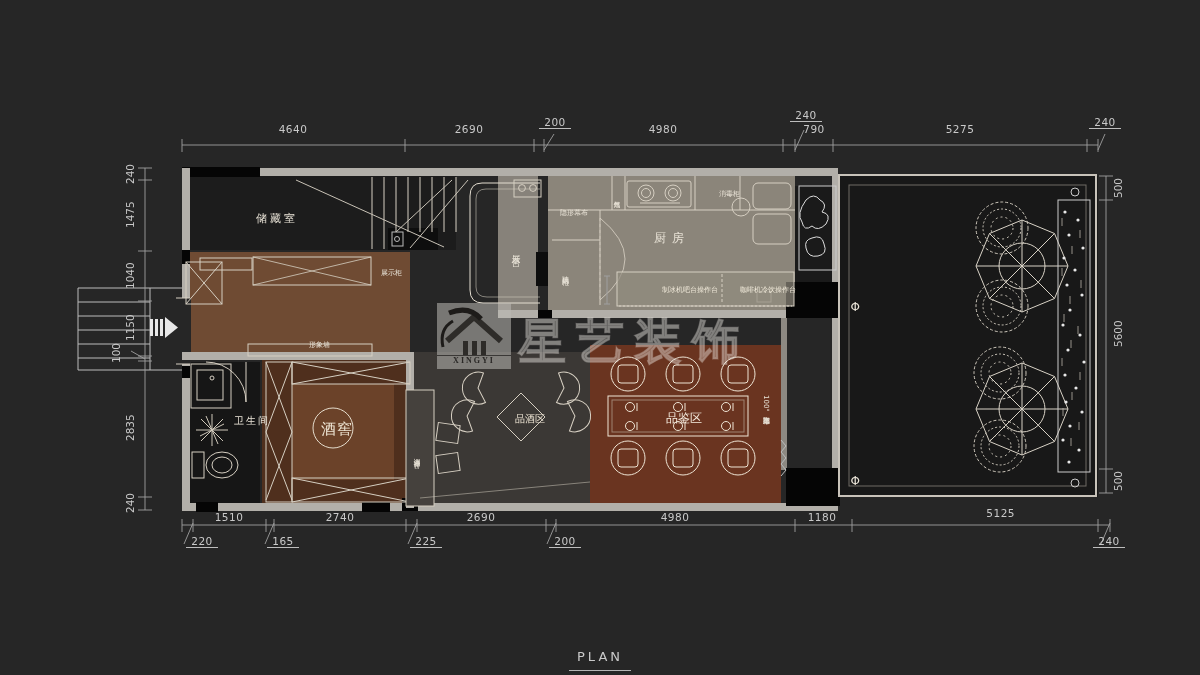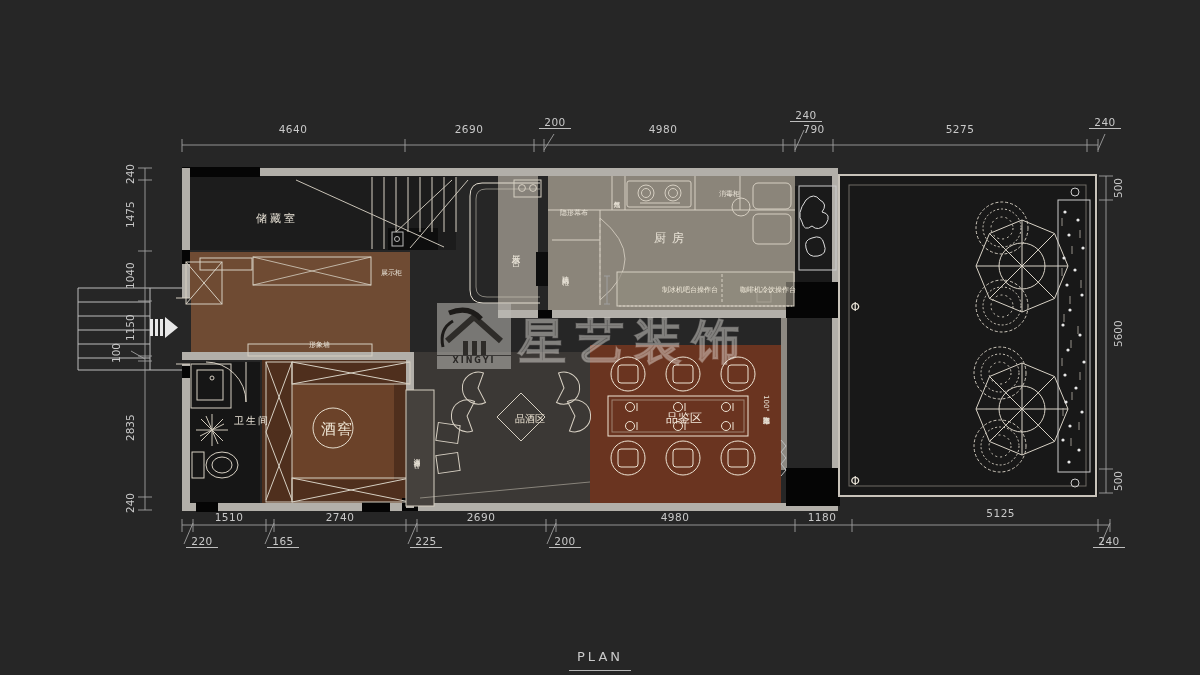--- a/index.html
+++ b/index.html
@@ -7,21 +7,21 @@
          font-family:"DejaVu Sans",sans-serif;}
   .abs{position:absolute;}
   .dim{position:absolute;font-size:10.5px;color:#c9c9c9;text-align:center;letter-spacing:.5px;}
   .dim.u{border-bottom:1px solid #bdbdbd;}
   .dimv{position:absolute;font-size:10.5px;color:#c9c9c9;writing-mode:vertical-rl;
         transform:rotate(180deg);text-align:center;display:flex;align-items:center;justify-content:center;}
   .lbl{position:absolute;color:#e8e2d6;text-align:right;}
   .vlbl{position:absolute;color:#e8e2d6;writing-mode:vertical-rl;text-align:center;letter-spacing:2px;}
   .room{position:absolute;}
   svg{position:absolute;left:0;top:0;pointer-events:none;}
-  #wm{position:absolute;pointer-events:none;}
+  #wm{position:absolute;pointer-events:none;font-family:Liberation Serif, serif;}
   .wm-cn{position:absolute;font-weight:bold;font-size:48px;letter-spacing:10px;
          color:rgba(235,232,225,0.30);-webkit-text-stroke:1px rgba(245,242,235,0.22);white-space:nowrap;}
   .wm-en{position:absolute;font-weight:bold;font-size:16px;letter-spacing:5px;
          color:rgba(160,157,150,0.65);white-space:nowrap;}
   .wm-logo{position:absolute;background:rgba(188,186,180,0.55);}
   .wm-logo-text{position:absolute;left:0;right:0;bottom:4px;text-align:center;font-size:8px;
          font-weight:bold;color:#2b2927;letter-spacing:2px;border-top:1px solid #3a3836;}
   #plan-title{position:absolute;left:0;right:0;bottom:10px;text-align:center;}
   #plan-title span{font-size:13px;color:#c9c9c9;letter-spacing:3px;border-bottom:1px solid #b5b5b5;padding:0 8px 6px;}
 </style>

